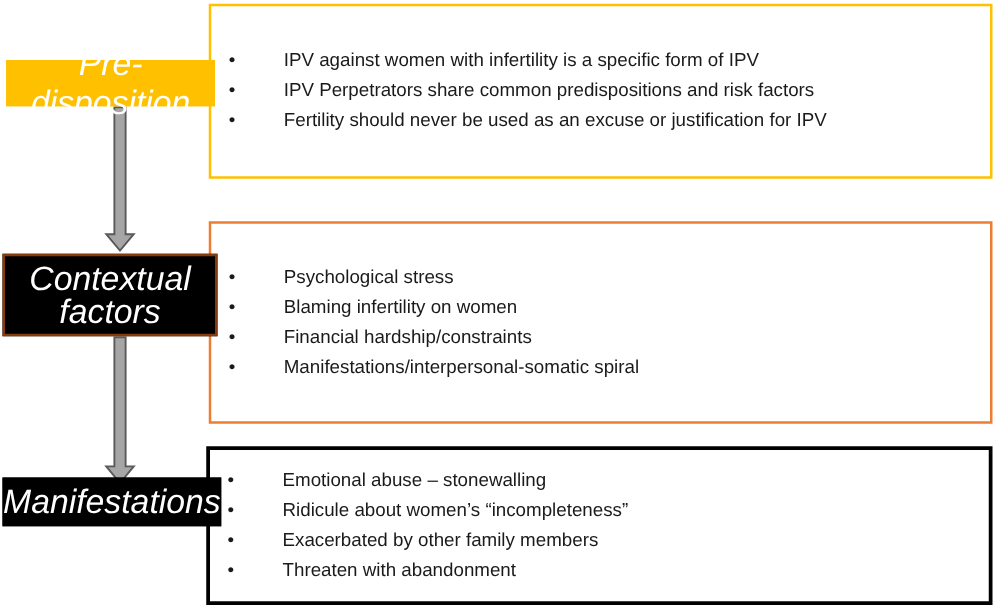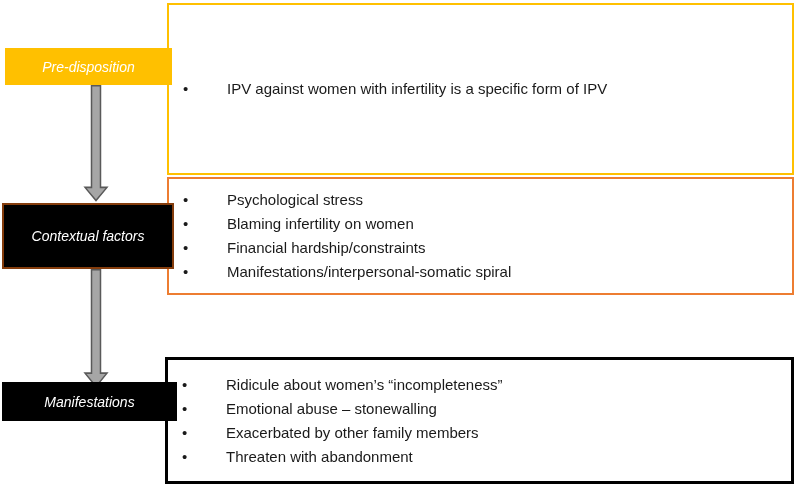--- a/index.html
+++ b/index.html
@@ -15,22 +15,22 @@
   
   .content-box {
     position: absolute;
     box-sizing: border-box;
     border: 2px solid #000;
     background: #ffffff;
     display: flex;
     align-items: center;
     z-index: 1;
   }
-  .cb-1 { left: 167px; top: 3px;   width: 627px; height: 172px; }
-  .cb-2 { left: 167px; top: 177px; width: 627px; height: 118px; }
+  .cb-1 { left: 167px; top: 3px;   width: 627px; height: 140px; }
+  .cb-2 { left: 167px; top: 177px; width: 627px; height: 162px; }
   .cb-3 { left: 165px; top: 357px; width: 629px; height: 127px; border-width: 3px; }
 
   .bullets {
     list-style: none;
     margin: 0;
     padding: 0 8px 0 14px;
     width: 100%;
   }
   .bullets li {
     position: relative;
@@ -49,56 +49,58 @@
   
   .label-box {
     position: absolute;
     box-sizing: border-box;
     border: 2px solid transparent;
     display: flex;
     align-items: center;
     justify-content: center;
     text-align: center;
     font-style: italic;
-    font-size: 14px;
+    font-size: 27px;
     z-index: 3;
   }
   .lb-1 { left: 5px; top: 48px;  width: 167px; height: 37px; }
   .lb-2 { left: 2px; top: 203px; width: 172px; height: 66px; line-height: 26px; padding: 0 14px; }
   .lb-3 { left: 2px; top: 382px; width: 175px; height: 39px; }
 
   
   .arrow { position: absolute; width: 26px; z-index: 2; }
   .a-1 { left: 83px; top: 85px;  height: 117px; }
   .a-2 { left: 83px; top: 269px; height: 119px; }
 </style>
 </head>
 <body>
 
 <div class="canvas" style="background-color: rgb(255, 255, 255);">
 
   <div class="content-box cb-1" style="border-color: rgb(255, 192, 0);">
     <ul class="bullets">
         <li>IPV against women with infertility is a specific form of IPV</li>
+        <li>IPV Perpetrators share common predispositions and risk factors</li>
+        <li>Fertility should never be used as an excuse or justification for IPV</li>
       </ul>
   </div>
 
   <div class="content-box cb-2" style="border-color: rgb(237, 125, 49);">
     <ul class="bullets">
         <li>Psychological stress</li>
         <li>Blaming infertility on women</li>
         <li>Financial hardship/constraints</li>
         <li>Manifestations/interpersonal-somatic spiral</li>
       </ul>
   </div>
 
   <div class="content-box cb-3" style="border-color: rgb(0, 0, 0);">
     <ul class="bullets">
+        <li>Emotional abuse – stonewalling</li>
         <li>Ridicule about women’s “incompleteness”</li>
-        <li>Emotional abuse – stonewalling</li>
         <li>Exacerbated by other family members</li>
         <li>Threaten with abandonment</li>
       </ul>
   </div>
 
   <div class="label-box lb-1" style="background-color: rgb(255, 192, 0); border-color: rgb(255, 192, 0); color: rgb(255, 255, 255);">
     <span>Pre-disposition</span>
   </div>
 
   <div class="label-box lb-2" style="background-color: #000000; border-color: rgb(132, 60, 12); color: rgb(255, 255, 255);">

